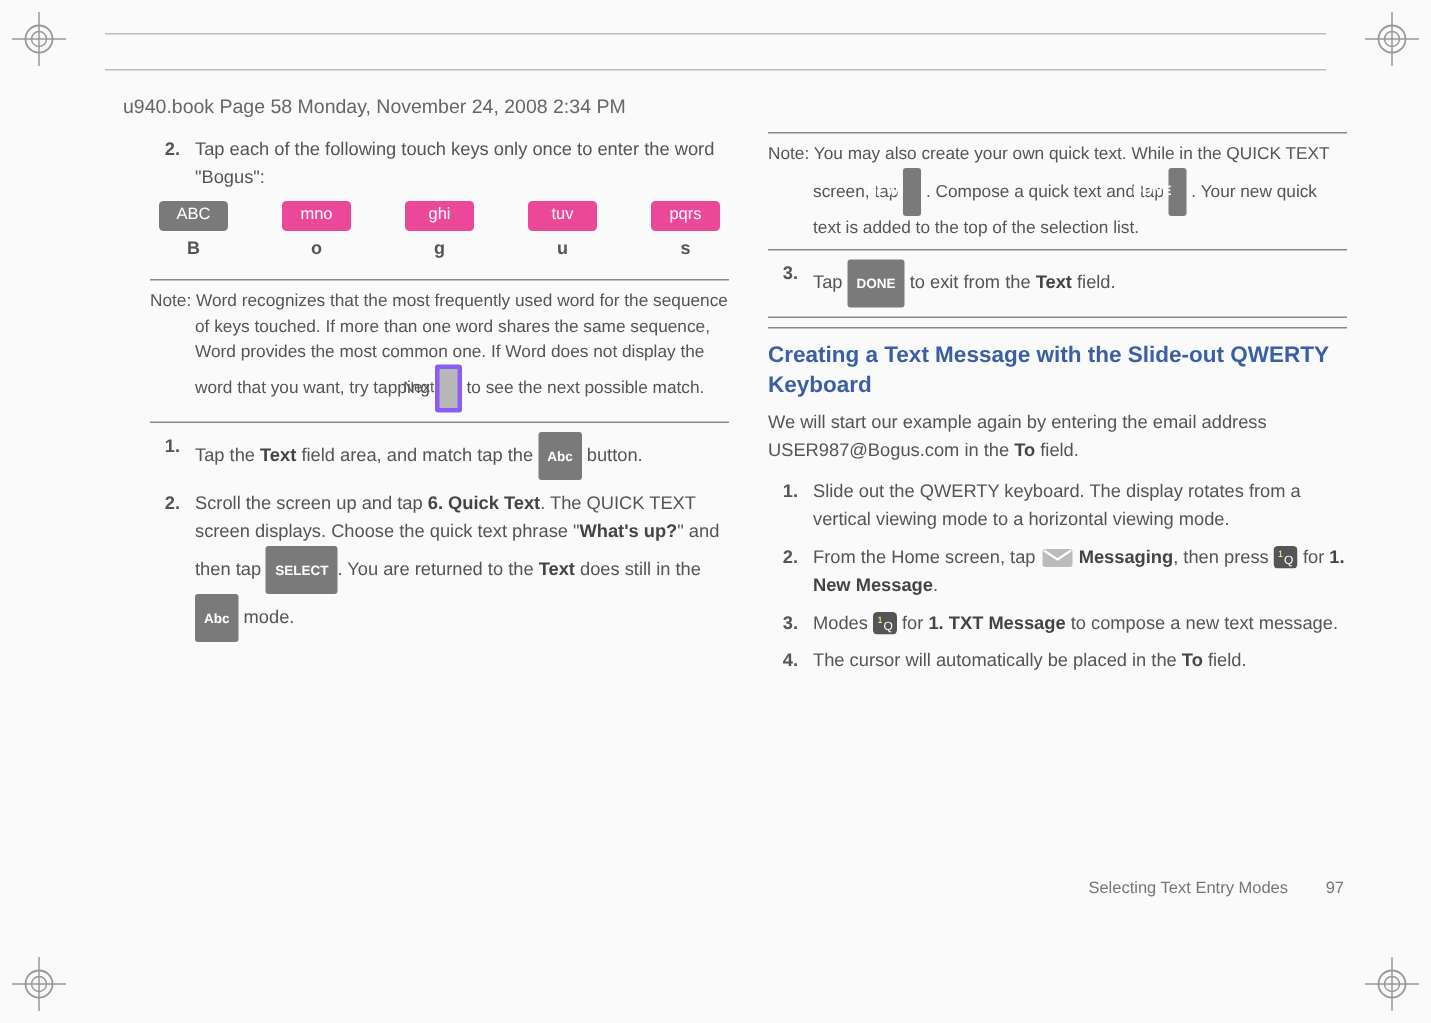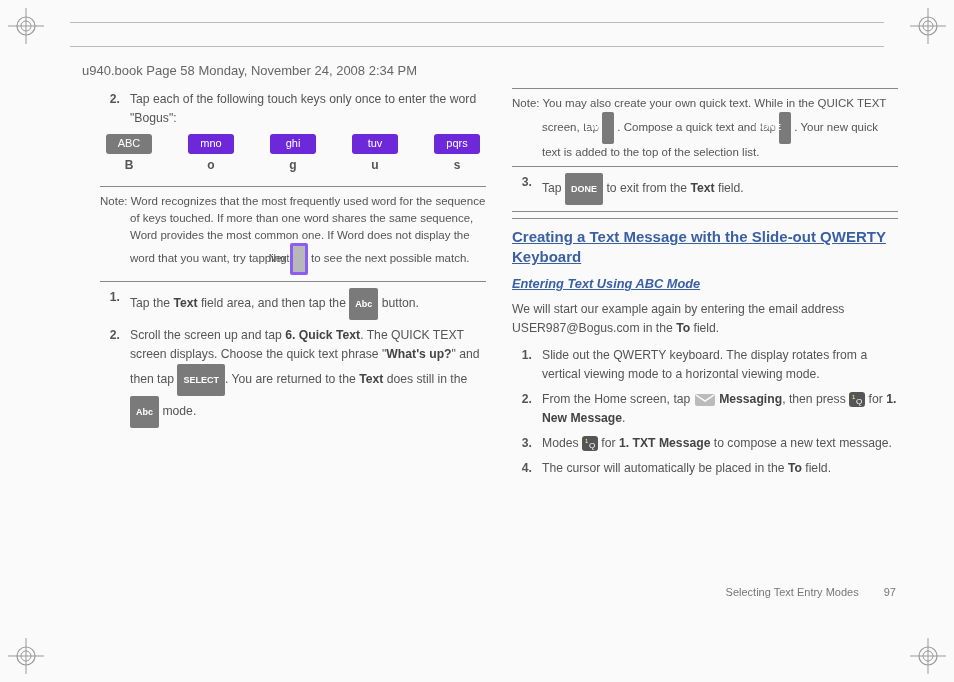--- a/index.html
+++ b/index.html
@@ -60,21 +60,21 @@
   .step .body { flex: 1; }
   .keyrow {
     display: flex;
     justify-content: space-between;
     margin: 6px 0 2px 0;
     padding: 0 6px;
   }
   .tkey {
     width: 46px;
     height: 20px;
-    background: #6d28d9;
+    background: #ec4899;
     color: #fff;
     font-size: 11px;
     display: flex;
     align-items: center;
     justify-content: center;
     border-radius: 3px;
   }
   .tkey.dark { background: #7a7a7a; }
   .letrow {
     display: flex;
@@ -82,21 +82,21 @@
     padding: 0 6px;
     font-weight: bold;
     font-size: 12px;
     margin-bottom: 4px;
   }
   .letrow span { width: 46px; text-align: center; }
   .hr { border-top: 1.5px solid #888; margin: 12px 0 6px 0; }
   .hr.tight { margin: 6px 0; }
   .note { font-size: 11.5px; line-height: 1.45; padding-left: 30px; text-indent: -30px; }
   .note .nl { font-weight: normal; }
-  .hblue { color: #3a5fa3; font-weight: bold; font-size: 13.5px; margin: 8px 0 6px 0; text-decoration: underline; }
+  .hblue { color: #3a5fa3; font-weight: bold; font-size: 13.5px; margin: 8px 0 6px 0; }
   .hblue.big { font-size: 15px; line-height: 1.3; }
   .hblue.ital { font-style: italic; font-size: 12.8px; }
   .para { margin: 2px 0 8px 0; }
   .inkey {
     display: inline-flex;
     align-items: center;
     justify-content: center;
     background: #7a7a7a;
     color: #fff;
     font-size: 9px;
@@ -194,21 +194,21 @@
       <span>Word recognizes that the most frequently used word for the sequence of keys touched. If more than one word shares the same sequence, Word provides the most common one. If Word does not display the word that you want, try tapping </span>
       <span class="inkey lt">Next</span>
       <span> to see the next possible match.</span>
     </div>
     <div class="hr tight"></div>
 
 
     <div class="step">
       <div class="num">1.</div>
       <div class="body">
-        <span>Tap the </span><b>Text</b><span> field area, and then tap the </span>
+        <span>Tap the </span><b>Text</b><span> field area, and match tap the </span>
         <span class="inkey">Abc</span><span> button.</span>
       </div>
     </div>
 
     <div class="step">
       <div class="num">2.</div>
       <div class="body">
         <span>Scroll the screen up and tap </span><b>6. Quick Text</b><span>. The QUICK TEXT screen displays. Choose the quick text phrase "</span><b>What's up?</b><span>" and then tap </span>
         <span class="inkey">SELECT</span><span>. You are returned to the </span><b>Text</b><span> does still in the </span>
         <span class="inkey">Abc</span><span> mode.</span>
@@ -234,21 +234,20 @@
         <span>Tap </span>
         <span class="inkey">DONE</span>
         <span> to exit from the </span><b>Text</b><span> field.</span>
       </div>
     </div>
 
     <div class="hr tight"></div>
     <div class="hr tight"></div>
 
     <div class="hblue big">Creating a Text Message with the Slide-out QWERTY Keyboard</div>
-    <div class="hblue ital">Entering Text Using ABC Mode</div>
     <div class="para">
       <span>We will start our example again by entering the email address USER987@Bogus.com in the </span><b>To</b><span> field.</span>
     </div>
 
     <div class="step">
       <div class="num">1.</div>
       <div class="body">Slide out the QWERTY keyboard. The display rotates from a vertical viewing mode to a horizontal viewing mode.</div>
     </div>
     <div class="step">
       <div class="num">2.</div>

